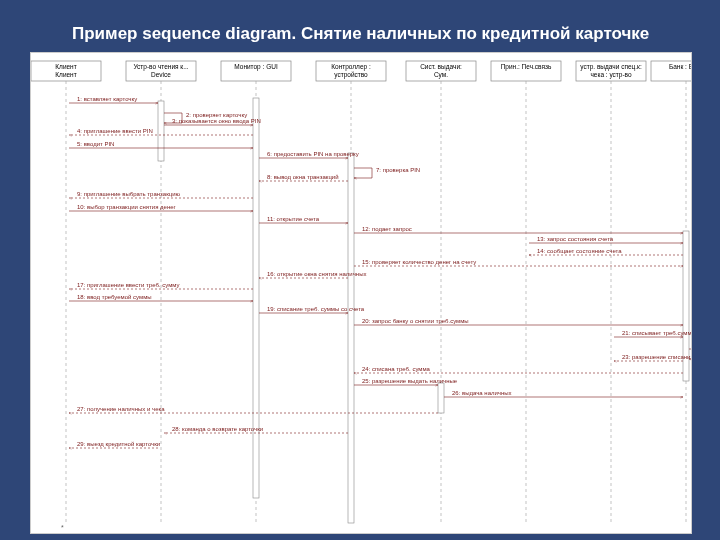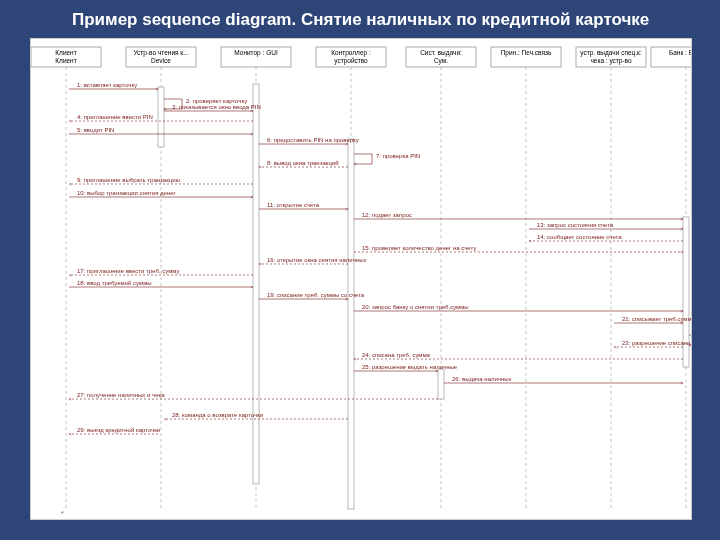--- a/index.html
+++ b/index.html
@@ -1,16 +1,16 @@
 <!DOCTYPE html>
 <html><head>
 <meta charset="utf-8">
 <style>
   html,body{margin:0;padding:0;width:720px;height:540px;background:#2e4677;font-family:Arial,sans-serif;overflow:hidden}
-  .title{color:#fff;font-size:17px;font-weight:bold;text-align:left;padding:10px 0 8px 72px}
+  .title{color:#fff;font-size:17px;font-weight:bold;text-align:left;padding:24px 0 8px 72px}
   .diagram{background:#fff;width:660px;height:480px;margin:0 0 0 30px;position:relative;border:1px solid #ccc;overflow:hidden}
   svg{width:100%;height:100%}
   .actor-box{fill:#fff;stroke:#888;stroke-width:0.7}
   .actor-text{font-size:6.5px;fill:#000;text-anchor:middle}
   .lifeline{stroke:#aaa;stroke-width:0.7;stroke-dasharray:3,3}
   .msg-line{stroke:#7b1a1a;stroke-width:0.6;marker-end:url(#arrow)}
   .ret-line{stroke:#7b1a1a;stroke-width:0.6;stroke-dasharray:2,2;marker-end:url(#arrow)}
   .self-line{stroke:#7b1a1a;stroke-width:0.6;fill:none;marker-end:url(#arrow)}
   .msg-text{font-size:6px;fill:#7b1a1a}
   .act{fill:#fff;stroke:#888;stroke-width:0.6}

